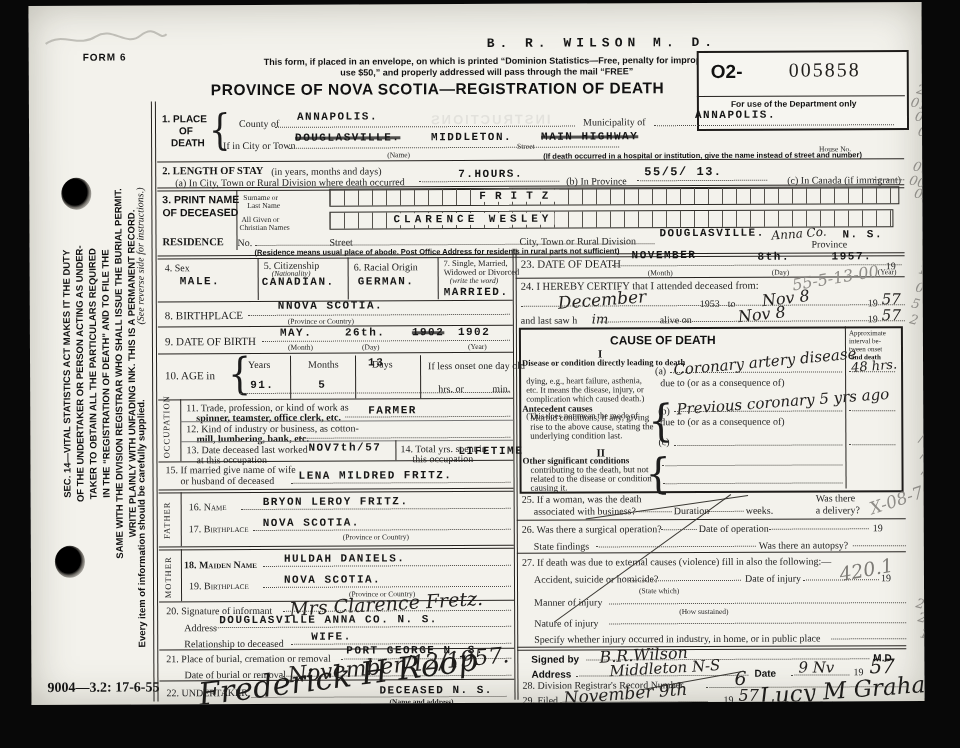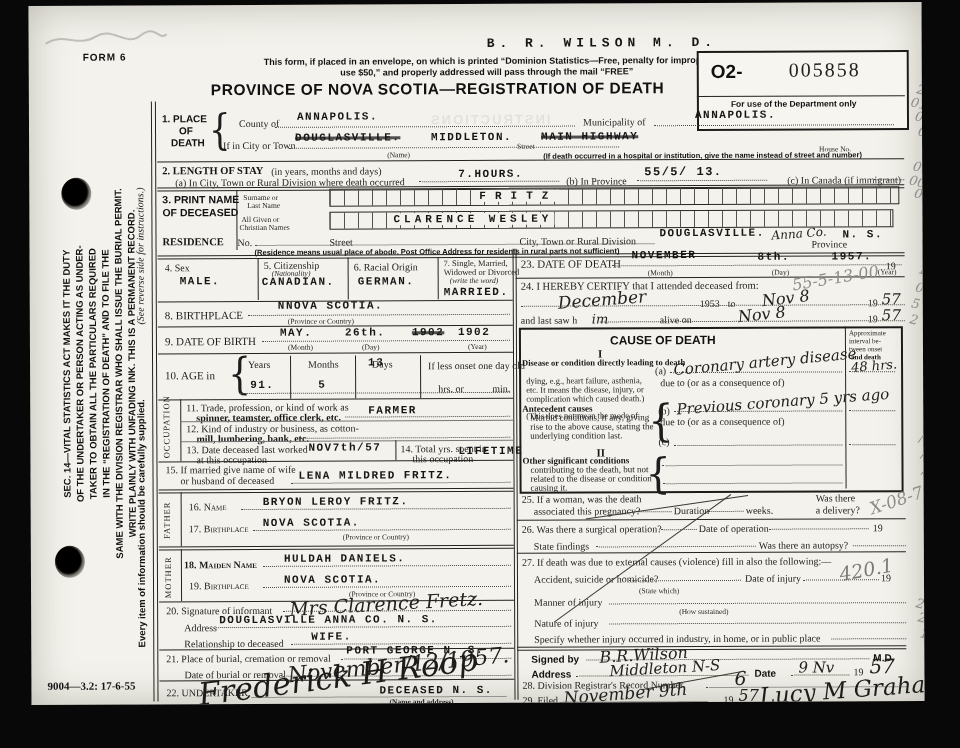--- a/index.html
+++ b/index.html
@@ -62,21 +62,21 @@
      <span>TAKER TO OBTAIN ALL THE PARTICULARS REQUIRED</span><br>
      <span>IN THE “REGISTRATION OF DEATH” AND TO FILE THE</span><br>
      <span>SAME WITH THE DIVISION REGISTRAR WHO SHALL ISSUE THE BURIAL PERMIT.</span><br>
      <span>WRITE PLAINLY WITH UNFADING INK.  THIS IS A PERMANENT RECORD.</span>
    </div>
    <div class="abs vtext" style="left:-172px;top:408px;width:630px;height:16px;font-size:9.5px;">
      <span class="sans-b">Every item of information should be carefully supplied.</span>
      <span style="display:inline-block;width:70px;"></span>
      <span class="lbl" style="font-style:italic;">(See reverse side for instructions.)</span>
    </div>
-   <div class="abs lbl-b" style="left:46px;top:678px;font-size:11px;">9004—3.2: 17-6-55</div>
+   <div class="abs lbl-b" style="left:46px;top:678px;font-size:14px;">9004—3.2: 17-6-55</div>
 
    <div class="hole" style="left:62px;top:176px;width:30px;height:32px;"></div>
    <div class="hole" style="left:54px;top:544px;width:30px;height:32px;"></div>
 
    <div class="vr" style="left:152px;top:100px;height:600px;"></div>
    <div class="vr" style="left:156px;top:100px;height:600px;"></div>
    <div class="vr" style="left:513px;top:249px;height:451px;"></div>
    <div class="vr" style="left:516px;top:249px;height:451px;"></div>
 
    <div class="abs sans-b" style="left:163px;top:112px;font-size:10px;">1. PLACE</div>
@@ -327,21 +327,21 @@
    <div class="abs lbl-b" style="left:596px;top:447px;font-size:11px;">II</div>
    <div class="abs lbl-b" style="left:522px;top:456px;font-size:9px;">Other significant conditions</div>
    <div class="abs lbl" style="left:530px;top:465px;font-size:9px;">contributing to the death, but not</div>
    <div class="abs lbl" style="left:530px;top:474px;font-size:9px;">related to the disease or condition</div>
    <div class="abs lbl" style="left:530px;top:483px;font-size:9px;">causing it.</div>
    <div class="abs brace" style="left:645px;top:451px;font-size:40px;transform:scaleY(1.05);">{</div>
    <div class="dl" style="left:662px;top:466px;width:180px;"></div>
    <div class="dl" style="left:662px;top:484px;width:180px;"></div>
 
    <div class="abs lbl" style="left:521px;top:494px;">25. If a woman, was the death</div>
-   <div class="abs lbl" style="left:533px;top:506px;">associated this pregnancy?</div>
+   <div class="abs lbl" style="left:533px;top:506px;">associated with business?</div>
    <div class="abs lbl" style="left:673px;top:506px;">Duration</div>
    <div class="abs lbl" style="left:745px;top:506px;">weeks.</div>
    <div class="abs lbl" style="left:815px;top:494px;">Was there</div>
    <div class="abs lbl" style="left:815px;top:506px;">a delivery?</div>
    <div class="abs pencil" style="left:868px;top:492px;font-size:17px;transform:rotate(-18deg);">X-08-7</div>
    <div class="dl" style="left:635px;top:512px;width:36px;"></div>
    <div class="dl" style="left:707px;top:512px;width:36px;"></div>
    <div class="hr2" style="left:516px;top:520px;width:389px;"></div>
 
    <div class="abs lbl" style="left:521px;top:524px;">26. Was there a surgical operation?</div>

